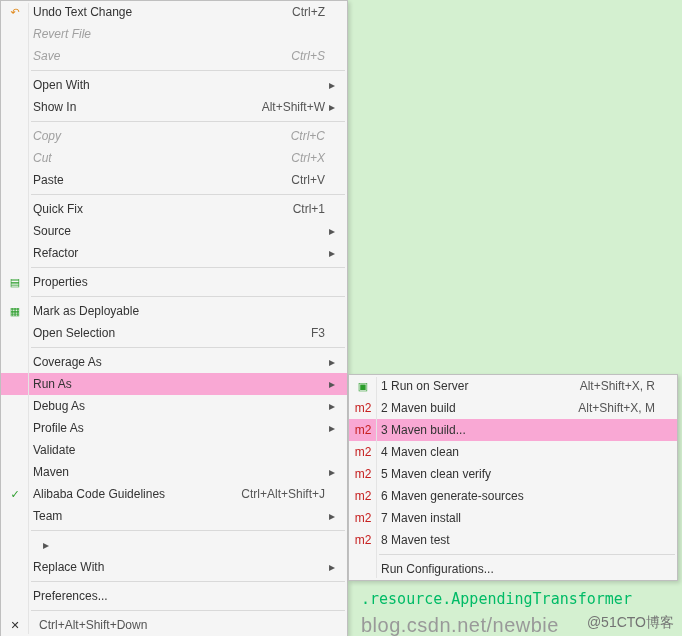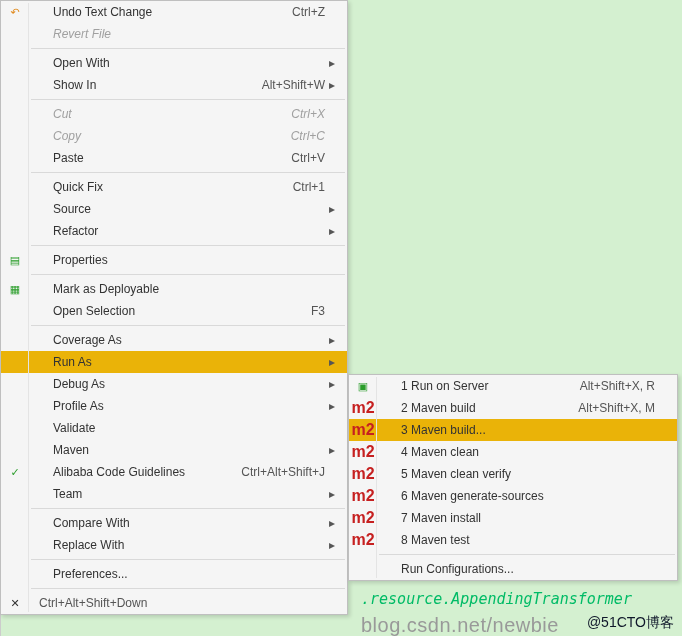--- a/index.html
+++ b/index.html
@@ -3,47 +3,47 @@
 <meta charset="utf-8">
 <style>
   * { margin: 0; padding: 0; box-sizing: border-box; }
   html, body { width: 682px; height: 636px; font-family: "Segoe UI", Tahoma, sans-serif; font-size: 12px; overflow: hidden; }
   .bg {
     position: absolute; left: 0; top: 0; width: 682px; height: 636px;
     background: #d4f0d0;
     border-left: 1px solid #ccc;
   }
   .bg-code {
-    position: absolute; left: 360px; top: 590px; color: #0b6; font-style: italic; font-family: "Consolas", monospace; font-size: 15px;
+    position: absolute; left: 360px; top: 590px; color: #0b6; font-family: "Consolas", monospace; font-size: 15px;
   }
   .bg-url {
     position: absolute; left: 360px; top: 614px; color: #999; font-size: 20px; letter-spacing: .5px;
   }
   .bg-wm {
-    position: absolute; right: 8px; top: 614px; color: #0f172a; font-size: 14px;
+    position: absolute; right: 8px; top: 614px; color: #737373; font-size: 14px;
   }
   .menu {
     position: absolute; background: #f5f5f5; border: 1px solid #bfbfbf;
     box-shadow: 2px 2px 4px rgba(0,0,0,.15);
   }
   .menu.main { left: 0; top: 0; width: 348px; }
   .menu.sub  { left: 348px; top: 374px; width: 330px; }
   .row {
     display: flex; align-items: center; height: 22px; padding-right: 8px;
     color: #333; cursor: default;
   }
   .row.disabled { color: #a0a0a0; font-style: italic; }
-  .row.highlight { background: #eab308; }
+  .row.highlight { background: #f9a8d4; }
   .iconcell { width: 28px; display: flex; justify-content: center; align-items: center; font-size: 11px; }
-  .label { flex: 1; padding-left: 4px; white-space: nowrap; margin-left: 20px; }
+  .label { flex: 1; padding-left: 4px; white-space: nowrap; }
   .shortcut { color: #555; white-space: nowrap; padding-left: 10px; }
   .row.disabled .shortcut { color: #a0a0a0; }
   .subm { width: 14px; text-align: center; color: #555; }
   .sep { height: 1px; margin: 3px 2px 3px 30px; background: #d9d9d9; }
-  .m2 { color: #c62020; font-weight: bold; font-size: 16px; }
+  .m2 { color: #c62020; font-weight: normal; font-size: 12px; }
   .ico-green { color: #2a9d2a; }
   .ico-orange { color: #e08a1e; }
   .vbar { position:absolute; left:27px; top:2px; bottom:2px; width:1px; background:#e4e4e4; }
 </style>
 </head>
 <body>
 
 <div class="bg">
   <div class="bg-code">.resource.AppendingTransformer</div>
   <div class="bg-url">blog.csdn.net/newbie</div>
@@ -57,44 +57,50 @@
       <span class="label">Undo Text Change</span>
       <span class="shortcut">Ctrl+Z</span>
       <span class="subm"></span>
     </div>
     <div class="row disabled">
       <span class="iconcell "></span>
       <span class="label">Revert File</span>
       <span class="shortcut"></span>
       <span class="subm"></span>
     </div>
+    <div class="row disabled">
+      <span class="iconcell "></span>
+      <span class="label">Save</span>
+      <span class="shortcut">Ctrl+S</span>
+      <span class="subm"></span>
+    </div>
     <div class="sep"></div>
     <div class="row">
       <span class="iconcell "></span>
       <span class="label">Open With</span>
       <span class="shortcut"></span>
       <span class="subm">▸</span>
     </div>
     <div class="row">
       <span class="iconcell "></span>
       <span class="label">Show In</span>
       <span class="shortcut">Alt+Shift+W</span>
       <span class="subm">▸</span>
     </div>
     <div class="sep"></div>
     <div class="row disabled">
       <span class="iconcell "></span>
+      <span class="label">Copy</span>
+      <span class="shortcut">Ctrl+C</span>
+      <span class="subm"></span>
+    </div>
+    <div class="row disabled">
+      <span class="iconcell "></span>
       <span class="label">Cut</span>
       <span class="shortcut">Ctrl+X</span>
-      <span class="subm"></span>
-    </div>
-    <div class="row disabled">
-      <span class="iconcell "></span>
-      <span class="label">Copy</span>
-      <span class="shortcut">Ctrl+C</span>
       <span class="subm"></span>
     </div>
     <div class="row">
       <span class="iconcell "></span>
       <span class="label">Paste</span>
       <span class="shortcut">Ctrl+V</span>
       <span class="subm"></span>
     </div>
     <div class="sep"></div>
     <div class="row">
@@ -180,21 +186,20 @@
     </div>
     <div class="row">
       <span class="iconcell "></span>
       <span class="label">Team</span>
       <span class="shortcut"></span>
       <span class="subm">▸</span>
     </div>
     <div class="sep"></div>
     <div class="row">
       <span class="iconcell "></span>
-      <span class="label">Compare With</span>
       <span class="shortcut"></span>
       <span class="subm">▸</span>
     </div>
     <div class="row">
       <span class="iconcell "></span>
       <span class="label">Replace With</span>
       <span class="shortcut"></span>
       <span class="subm">▸</span>
     </div>
     <div class="sep"></div>

